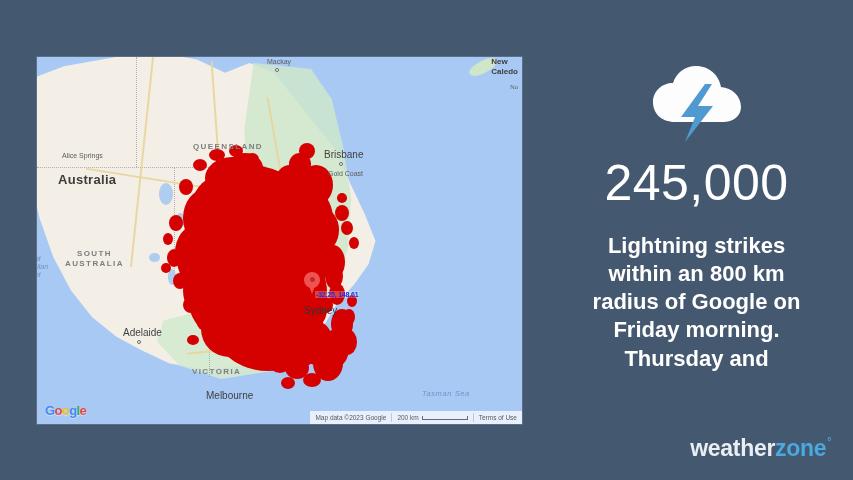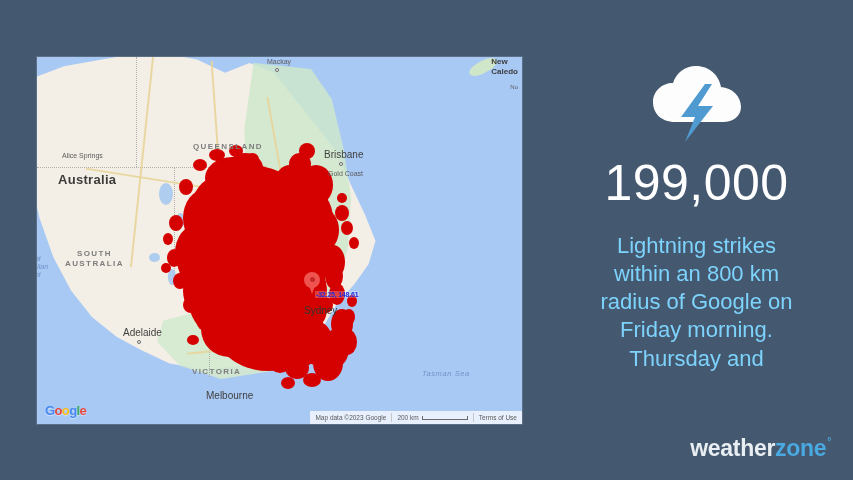--- a/index.html
+++ b/index.html
@@ -127,21 +127,21 @@
   #storm-icon{ margin-top:62px; width:92px; height:82px; position:relative; }
 
   #big-number{
     margin-top:14px;
     font-size:50px; color:#ffffff; font-weight:400; letter-spacing:.5px;
     line-height:1;
   }
 
   #caption{
     margin-top:24px; width:280px; text-align:center;
-    font-size:22px; line-height:1.28; color:#7dd3fc; font-weight:400;
+    font-size:22px; line-height:1.28; color:#ffffff; font-weight:700;
   }
   #caption .cline{ display:block; }
 
   
   #brand-logo{
     position:absolute; right:22px; bottom:18px;
     font-size:23px; font-weight:bold; letter-spacing:-.3px;
     display:flex; align-items:flex-start;
   }
   #brand-weather{ color:#e9eef3; }
@@ -265,21 +265,21 @@
 
   <div class="mlabel l-city-sm" style="left:291px; top:113px;">Gold Coast</div>
 
   <div class="mlabel l-city" style="left:267px; top:248px; color:#333;">Sydney</div>
 
   <div class="mlabel l-city" style="left:86px; top:270px;">Adelaide</div>
   <div class="citydot" style="left:100px;top:283px;"></div>
 
   <div class="mlabel l-city" style="left:169px; top:333px;">Melbourne</div>
 
-  <div class="mlabel l-sea" style="left:385px; top:312px;">Tasman Sea</div>
+  <div class="mlabel l-sea" style="left:385px; top:332px;">Tasman Sea</div>
 
   <div class="mlabel" style="right:4px; top:0px; font-size:8px; font-weight:bold; color:#3c3c3c; line-height:1.25;">New<br>Caledo</div>
   <div class="mlabel" style="right:4px; top:27px; font-size:6px; color:#5a5a5a;">No</div>
 
   <div id="map-pin">
     <div class="head"></div>
     <div class="tip"></div>
     <div class="hole"></div>
   </div>
 
@@ -304,21 +304,21 @@
 <div id="right-panel">
 
   <div id="storm-icon">
     <svg viewBox="0 0 92 82" width="92" height="82" aria-hidden="true">
       <path d="M24 60 C10 60 2 51 2 40 C2 29 11 21 22 21 C25 11 34 4 45 4
                C58 4 68 13 70 25 C81 26 90 34 90 45 C90 54 82 60 72 60 Z" fill="#fdfdfd"></path>
       <polygon points="54,22 30,55 44,55 34,80 62,44 47,44 61,22" fill="#4f9bd1"></polygon>
     </svg>
   </div>
 
-  <div id="big-number">199,000</div>
+  <div id="big-number">245,000</div>
 
   <div id="caption">
     <span class="cline">Lightning strikes</span>
     <span class="cline">within an 800 km</span>
     <span class="cline">radius of Google on</span>
     <span class="cline">Friday morning.</span>
     <span class="cline">Thursday and</span>
   </div>
 </div>
 

